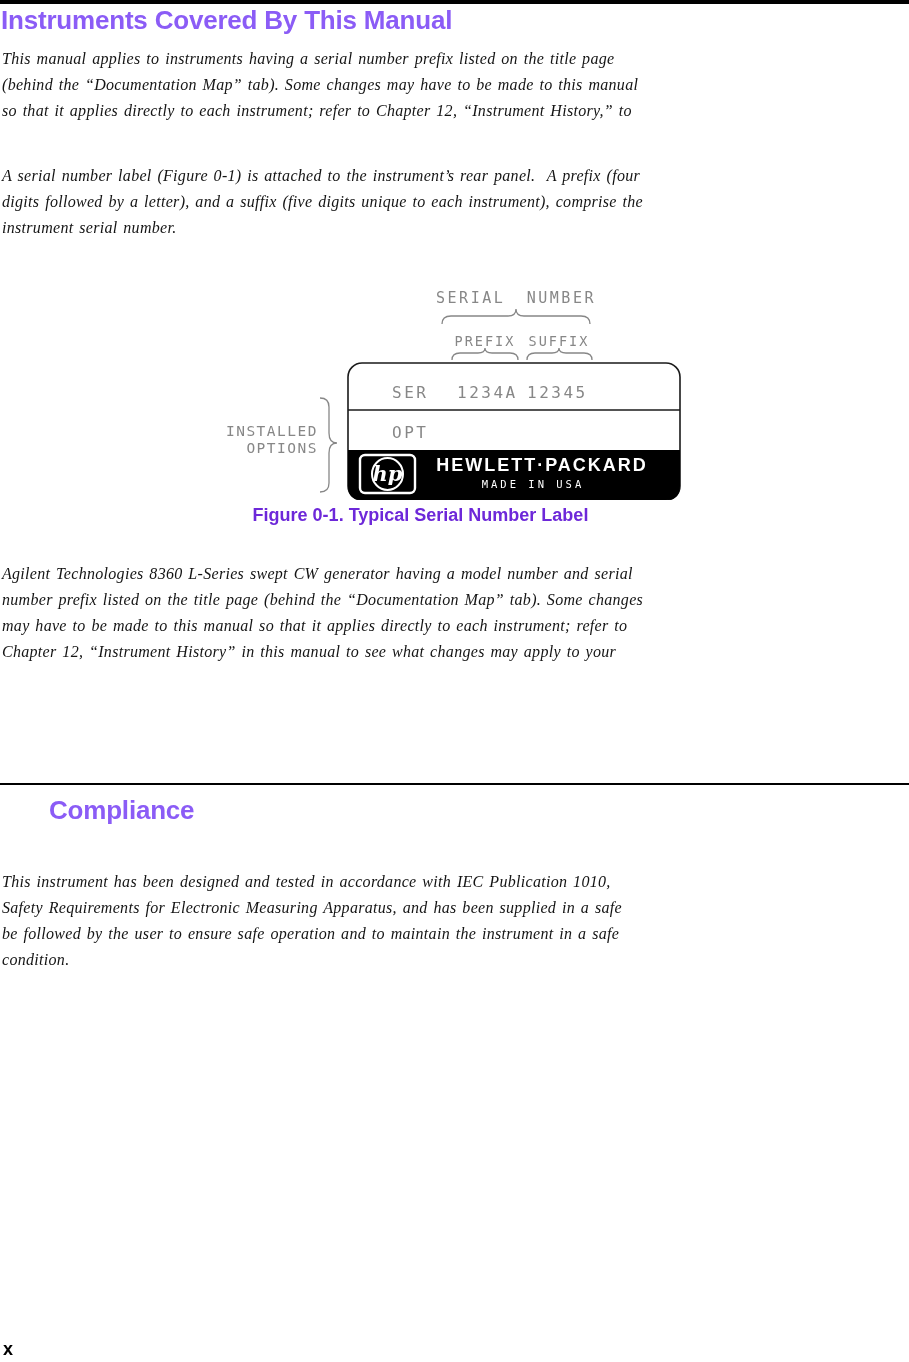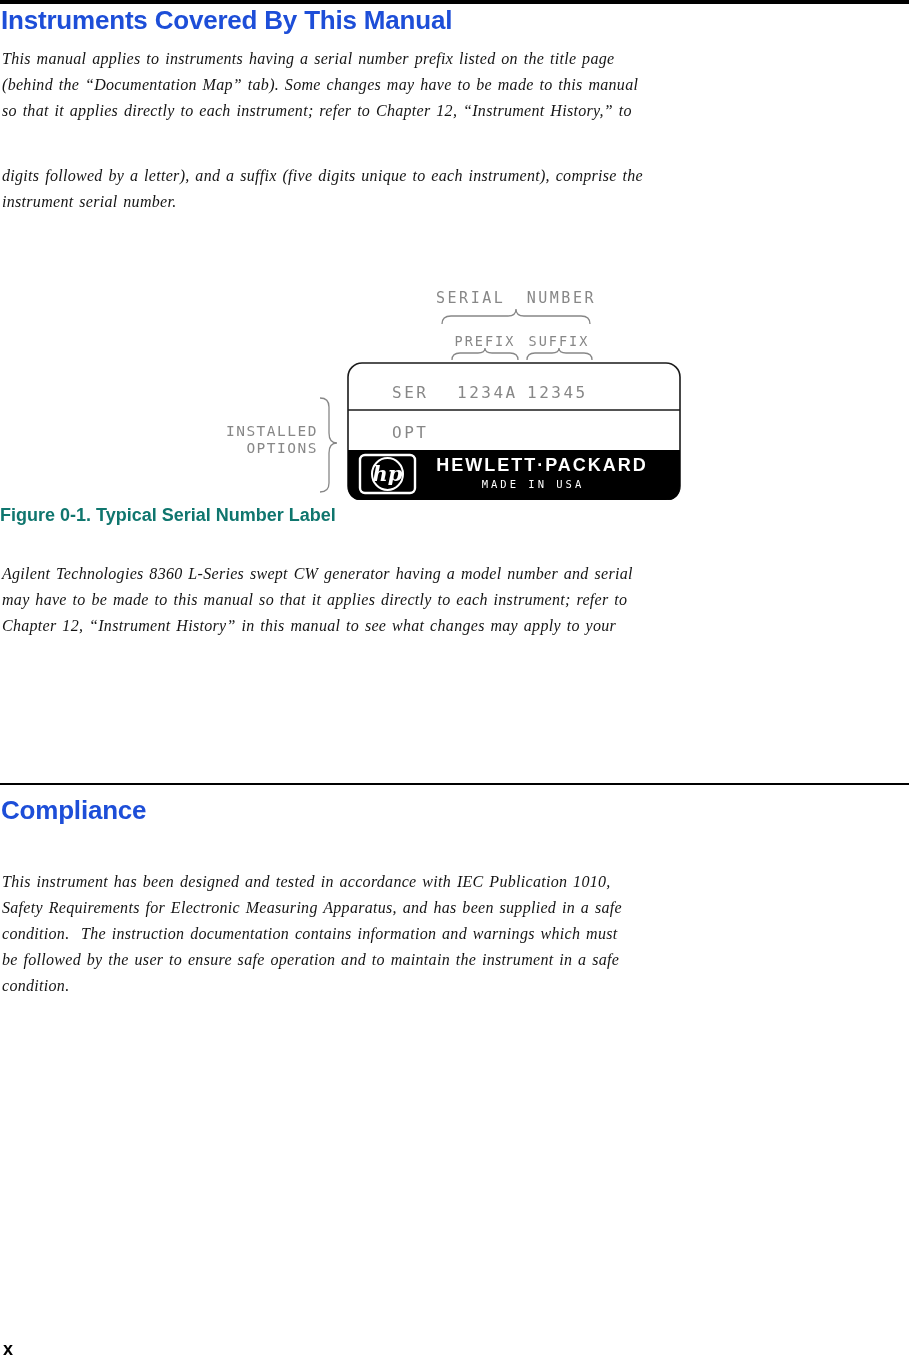--- a/index.html
+++ b/index.html
@@ -6,37 +6,37 @@
   .page {
     position:relative; width:909px; height:1362px; margin:0 auto;
     background:#ffffff; overflow:hidden;
     font-family:"Liberation Serif", serif; color:#141414;
   }
   .rule-thick { position:absolute; top:0; left:0; width:909px; height:4px; background:#000; }
   .rule-thin  { position:absolute; top:783px; left:0; width:909px; height:2px; background:#000; }
   .heading {
     position:absolute; left:1px;
     font-family:"Liberation Sans", sans-serif; font-weight:bold;
-    font-size:26px; line-height:1.15; color:#1d4ed8; letter-spacing:-0.2px;
+    font-size:26px; line-height:1.15; color:#8b5cf6; letter-spacing:-0.2px;
     white-space:pre;
   }
   #h-instruments { top:6px; }
-  #h-compliance  { top:796px; }
+  #h-compliance  { top:796px;padding-left:48px; }
   .para {
     position:absolute; left:2px;
     font-size:16px; line-height:26px; letter-spacing:0.3px; word-spacing:1.5px;font-style:italic;
   }
   #para1 { top:46px; }
   #para2 { top:163px; }
   #para3 { top:561px; }
   #para4 { top:869px; }
   .tline { white-space:pre; }
   .figure-caption {
-    position:absolute; top:505px; left:0; width:841px; 
-    font-family:"Liberation Sans", sans-serif; font-weight:bold; font-size:18px; color:#0f766e;
+    position:absolute; top:505px; left:0; width:841px; text-align:center;
+    font-family:"Liberation Sans", sans-serif; font-weight:bold; font-size:18px; color:#6d28d9;
   }
   .figure-svg { position:absolute; left:220px; top:283px; }
   .fig-plot {
     font-family:"DejaVu Sans Mono", monospace;
     fill:#878787;
   }
   .fig-stroke { stroke:#878787; stroke-width:1.3; fill:none; }
   .box-stroke { stroke:#1a1a1a; stroke-width:1.6; fill:#ffffff; }
   .page-number {
     position:absolute; left:3px; top:1339px;
@@ -52,20 +52,21 @@
 
   <div class="heading" id="h-instruments">Instruments Covered By This Manual</div>
 
   <div class="para" id="para1">
       <div class="tline">This manual applies to instruments having a serial number prefix listed on the title page</div>
       <div class="tline">(behind the “Documentation Map” tab). Some changes may have to be made to this manual</div>
       <div class="tline">so that it applies directly to each instrument; refer to Chapter 12, “Instrument History,” to</div>
     </div>
 
   <div class="para" id="para2">
+      <div class="tline">A serial number label (Figure 0-1) is attached to the instrument’s rear panel.  A prefix (four</div>
       <div class="tline">digits followed by a letter), and a suffix (five digits unique to each instrument), comprise the</div>
       <div class="tline">instrument serial number.</div>
     </div>
 
   <svg class="figure-svg" width="470" height="217" viewBox="0 0 470 217">
 
     <text class="fig-plot" x="296" y="20" text-anchor="middle" style="font-size:15px; letter-spacing:2.5px; word-spacing:10px;">SERIAL NUMBER</text>
 
     <path class="fig-stroke" d="M222,41 Q222,33 231,33 L288,33 Q296,33 296,26 Q296,33 304,33 L361,33 Q370,33 370,41"></path>
 
@@ -96,31 +97,31 @@
 
     <text class="fig-plot" x="98" y="153" text-anchor="end" style="font-size:14.5px; letter-spacing:1.5px;">INSTALLED</text>
     <text class="fig-plot" x="98" y="170" text-anchor="end" style="font-size:14.5px; letter-spacing:1.5px;">OPTIONS</text>
     <path class="fig-stroke" d="M100,115 Q109,115 109,124 L109,150 Q109,160 117,160 Q109,160 109,170 L109,200 Q109,209 100,209"></path>
   </svg>
 
   <div class="figure-caption">Figure 0-1. Typical Serial Number Label</div>
 
   <div class="para" id="para3">
       <div class="tline">Agilent Technologies 8360 L-Series swept CW generator having a model number and serial</div>
+      <div class="tline">number prefix listed on the title page (behind the “Documentation Map” tab). Some changes</div>
       <div class="tline">may have to be made to this manual so that it applies directly to each instrument; refer to</div>
       <div class="tline">Chapter 12, “Instrument History” in this manual to see what changes may apply to your</div>
     </div>
 
   <div class="rule-thin"></div>
 
   <div class="heading" id="h-compliance">Compliance</div>
 
   <div class="para" id="para4">
       <div class="tline">This instrument has been designed and tested in accordance with IEC Publication 1010,</div>
       <div class="tline">Safety Requirements for Electronic Measuring Apparatus, and has been supplied in a safe</div>
-      <div class="tline">condition.  The instruction documentation contains information and warnings which must</div>
       <div class="tline">be followed by the user to ensure safe operation and to maintain the instrument in a safe</div>
       <div class="tline">condition.</div>
     </div>
 
   <div class="page-number">x</div>
 
 </div>
 
 </body></html>

